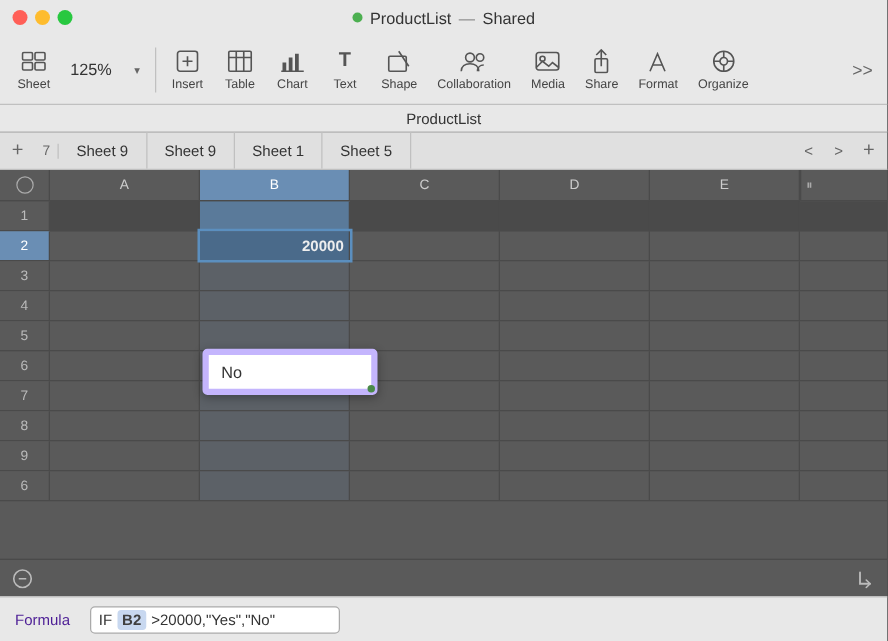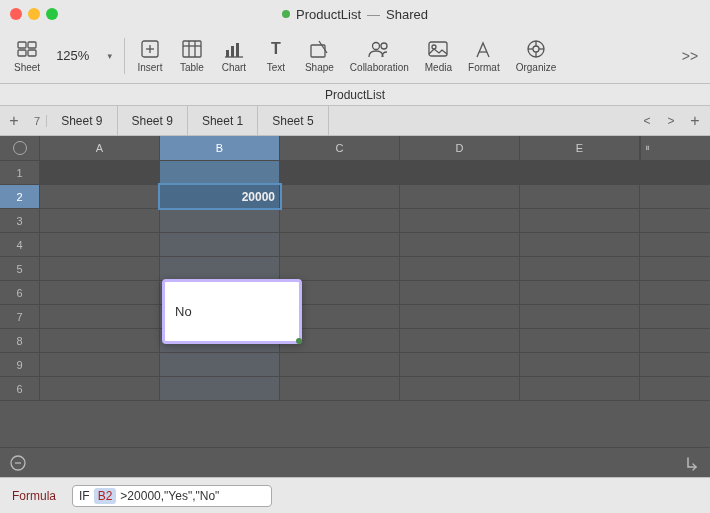--- a/index.html
+++ b/index.html
@@ -333,23 +333,23 @@
       color: #eee;
       font-weight: bold;
     }
 
     
     .autocomplete-popup {
       position: absolute;
       left: 2px;
       top: 22px;
       background: white;
-      border: 3px solid #c4b5fd;
+      border: 5px solid #c4b5fd;
       border-radius: 4px;
-      padding: 22px 10px;
+      padding: 6px 10px;
       font-size: 13px;
       color: #333;
       z-index: 10;
       min-width: 140px;
       box-shadow: 0 2px 8px rgba(0,0,0,0.3);
       white-space: nowrap;
     }
     .autocomplete-handle {
       position: absolute;
       width: 6px;
@@ -389,44 +389,44 @@
       background: #e8e8e8;
       border-top: 1px solid #c0c0c0;
       display: flex;
       align-items: center;
       padding: 0 12px;
       gap: 10px;
       flex-shrink: 0;
     }
     .formula-label {
       font-size: 12px;
-      color: #7f1d1d;
+      color: #4c1d95;
       min-width: 50px;
     }
     .formula-input-box {
       display: flex;
       align-items: center;
       background: white;
       border: 1px solid #aaa;
       border-radius: 4px;
       padding: 2px 6px;
       gap: 4px;
       font-size: 12px;
       min-width: 200px;
     }
     .formula-if {
       color: #333;
     }
     .formula-cell-ref {
       background: #c8d8f0;
-      color: #b91c1c;
+      color: #404040;
       padding: 1px 4px;
       border-radius: 3px;
       font-size: 12px;
-      font-weight: 400;
+      font-weight: 700;
     }
     .formula-rest {
       color: #333;
     }
   </style>
 </head>
 <body>
 
 <div class="title-bar">
   <div class="window-controls">
@@ -529,20 +529,30 @@
     <div class="toolbar-icon">
       <svg width="20" height="18" viewBox="0 0 20 18" fill="none">
         <rect x="1" y="2" width="18" height="14" rx="2" stroke="#555" stroke-width="1.3"></rect>
         <circle cx="6" cy="7" r="2" stroke="#555" stroke-width="1.3"></circle>
         <path d="M1 14 L6 9 L11 13 L14 10 L19 14" stroke="#555" stroke-width="1.3" fill="none"></path>
       </svg>
     </div>
     <span class="toolbar-label">Media</span>
   </div>
 
+  <div class="toolbar-item">
+    <div class="toolbar-icon">
+      <svg width="18" height="20" viewBox="0 0 18 20" fill="none">
+        <rect x="4" y="8" width="10" height="11" rx="1" stroke="#555" stroke-width="1.3"></rect>
+        <line x1="9" y1="1" x2="9" y2="14" stroke="#555" stroke-width="1.3"></line>
+        <polyline points="5,5 9,1 13,5" stroke="#555" stroke-width="1.3" fill="none"></polyline>
+      </svg>
+    </div>
+    <span class="toolbar-label">Share</span>
+  </div>
 
   <div class="toolbar-item">
     <div class="toolbar-icon">
       <svg width="18" height="20" viewBox="0 0 18 20" fill="none">
         <path d="M2 18 L8 4 L14 18" stroke="#555" stroke-width="1.3" fill="none"></path>
         <line x1="4" y1="13" x2="12" y2="13" stroke="#555" stroke-width="1.3"></line>
       </svg>
     </div>
     <span class="toolbar-label">Format</span>
   </div>

